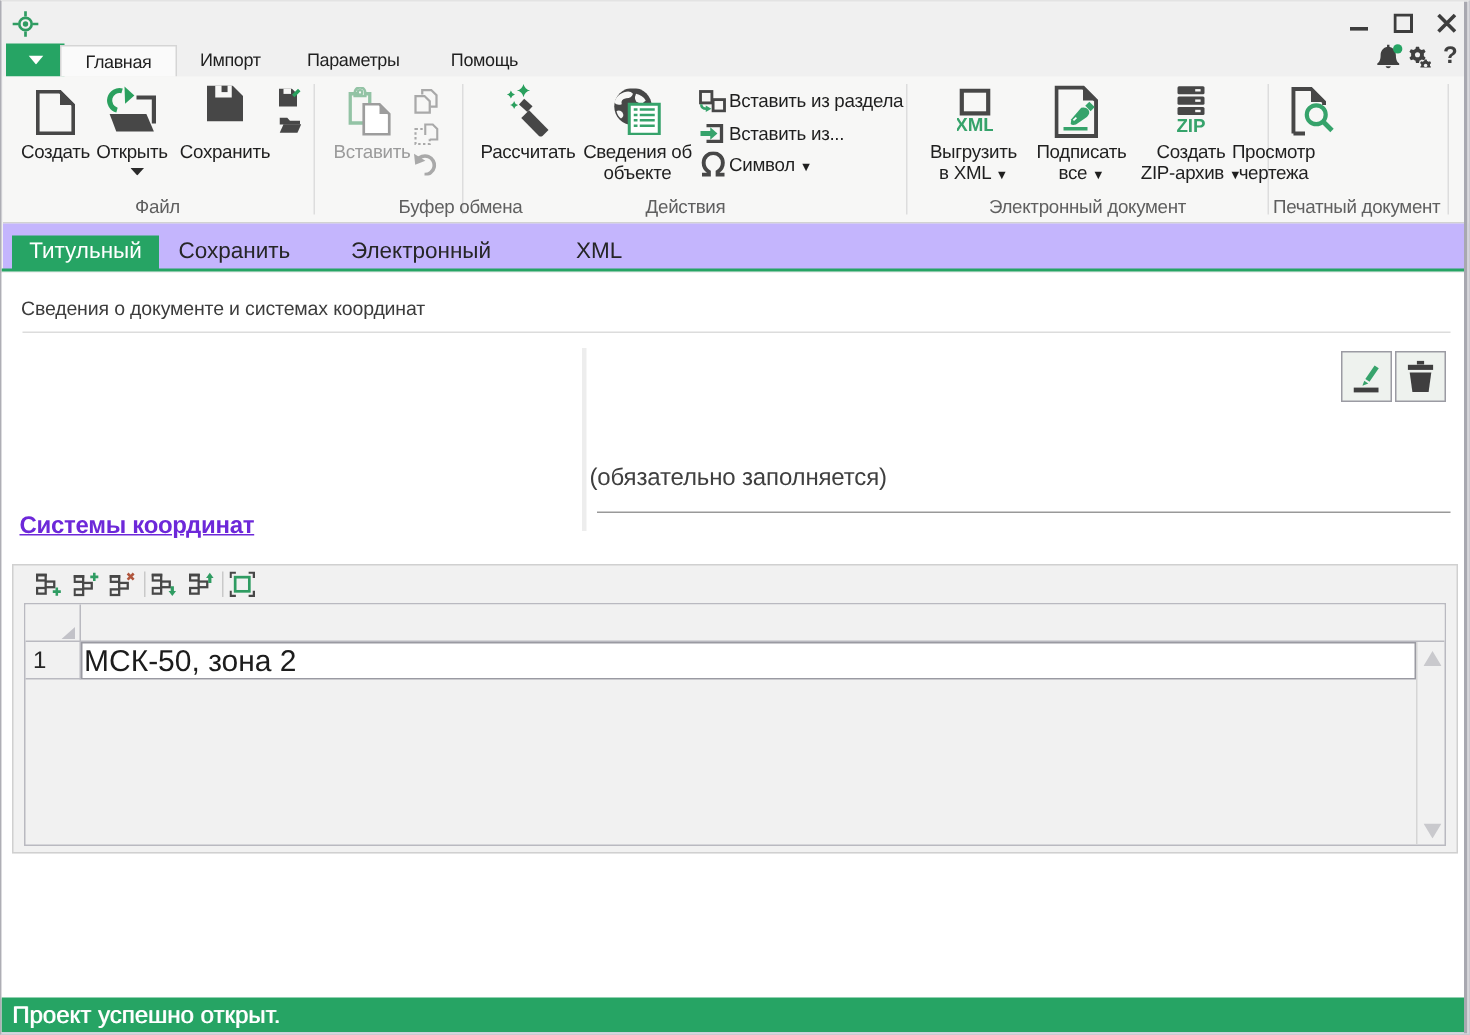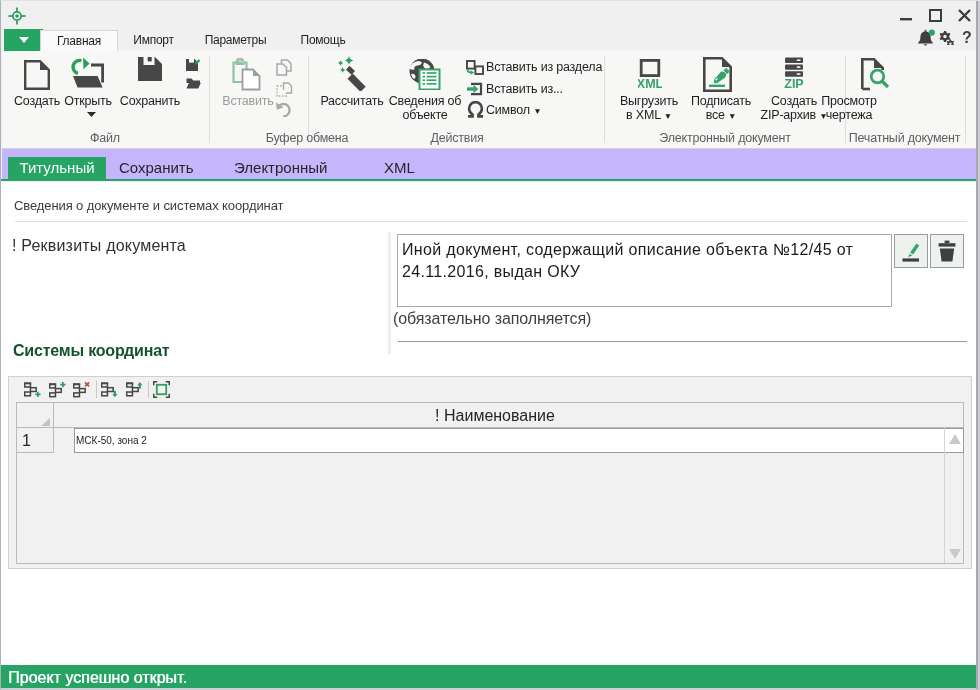--- a/index.html
+++ b/index.html
@@ -39,35 +39,35 @@
   #sec-title { left:13px; top:16px; font-size:13px; letter-spacing:-0.1px; color:#3c3c3c; }
   #sec-line { left:14px; top:39px; width:952px; height:1px; background:#dcdcdc; }
   #lbl-rekv { left:11px; top:55px; font-size:16px; letter-spacing:0.2px; color:#303030; }
   #colsep { left:387px; top:50px; width:3px; height:122px; background:#ededed; }
   #ta { left:396px; top:52px; width:495px; height:73px; background:#fff; border:1px solid #a9a9b2;
         font-size:16px; letter-spacing:0.33px; color:#1c1c1c; padding:4px 7px 4px 4px; line-height:22px; }
   .fbtn { position:absolute; top:52px; width:34px; height:34px; background:#eef2ee; border:1px solid #9b9ba3; }
   #fbtn1 { left:893px; }
   #fbtn2 { left:929px; }
   #hint { left:392px; top:128px; font-size:16px; letter-spacing:-0.1px; color:#3f3f3f; }
-  #lbl-sk { left:12px; top:160px; font-size:16px; letter-spacing:-0.2px; font-weight:bold; color:#14532d; }
+  #lbl-sk { left:12px; top:160px; font-size:16px; letter-spacing:-0.2px; font-weight:bold; color:#6d28d9;text-decoration:underline; }
   #sk-line { left:397px; top:159px; width:569px; height:1px; background:#999999; }
 
   
   #panel { left:7px; top:375px; width:964px; height:193px; background:#f1f1f1; border:1px solid #d0d0d0; }
   .tico { position:absolute; top:4px; }
   .tsep { position:absolute; top:4px; width:1px; height:17px; background:#c9c9c9; }
   #grid { position:absolute; left:7px; top:25px; width:948px; height:162px; background:#f1f1f1; border:1px solid #b9b9c0; }
   #ghead { position:absolute; left:0; top:0; width:946px; height:25px; background:#f1f1f1; border-bottom:1px solid #b9b9c0; }
   #gcorner { position:absolute; left:0; top:0; width:37px; height:25px; border-right:1px solid #b9b9c0; }
   #ghead-t { position:absolute; left:33px; top:4px; width:890px; text-align:center; font-size:16px; color:#262626; }
   #grow { position:absolute; left:0; top:25px; width:946px; height:25px; }
   #grow-n { position:absolute; left:0; top:0; width:37px; height:25px; border-right:1px solid #b9b9c0; border-bottom:1px solid #b9b9c0; font-size:16px; color:#262626; line-height:25px; }
   #gcell { position:absolute; left:37px; top:0px; width:890px; height:25px; background:#fff; border:1px solid #9a9aa2;
-           font-size:10px; color:#1c1c1c; line-height:24px; padding-left:1px;margin-left:20px; }
+           font-size:20px; color:#1c1c1c; line-height:24px; padding-left:1px; }
   #gsb { position:absolute; left:927px; top:25px; width:19px; height:135px; border-left:1px solid #d5d5d5; }
 </style>
 </head>
 <body>
 
 <div class="abs" id="titlebar">
   <svg class="abs" style="left:6px; top:5px;" width="18" height="18" viewBox="0 0 20 20">
     <g stroke="#2f9c62" stroke-width="2" fill="none">
       <circle cx="10" cy="10" r="4.6"></circle>
       <line x1="10" y1="0.5" x2="10" y2="4.5"></line>
@@ -288,23 +288,21 @@
   <div id="doctab-green">Титульный</div>
   <div class="dtab" style="left:117px;">Сохранить</div>
   <div class="dtab" style="left:232px;">Электронный</div>
   <div class="dtab" style="left:382px;">XML</div>
 </div>
 <div class="abs" id="doctab-line"></div>
 
 <div class="abs" id="content">
   <div class="abs" id="sec-title">Сведения о документе и системах координат</div>
   <div class="abs" id="sec-line"></div>
-  <div class="abs" id="lbl-rekv">! Реквизиты документа</div>
   <div class="abs" id="colsep"></div>
-  <div class="abs" id="ta">Иной документ, содержащий описание объекта №12/45 от 24.11.2016, выдан ОКУ</div>
   <div class="fbtn" id="fbtn1">
     <svg width="22" height="22" viewBox="0 0 22 22" style="margin:5px 0 0 5px;">
       <path d="M10.2,12.6 L16.4,3.6 L19.2,5.5 L13,14.5 Z" fill="#36a36b"></path>
       <path d="M9.5,13.8 L12.2,15.6 L8.3,17.2 Z" fill="#36a36b"></path>
       <rect x="2.5" y="18.4" width="16.5" height="3.2" fill="#3f3f3f"></rect>
     </svg>
   </div>
   <div class="fbtn" id="fbtn2">
     <svg width="22" height="22" viewBox="0 0 22 22" style="margin:5px 0 0 5px;">
       <rect x="8.6" y="0.6" width="4.8" height="2.4" fill="#3f3f3f"></rect>
@@ -376,21 +374,20 @@
         <path d="M4.5,17.2 H0.8 V13.5"></path>
     </g>
   </svg>
   <div id="grid">
     <div id="ghead">
       <div id="gcorner">
           <svg style="position:absolute; right:3px; bottom:2px;" width="9" height="8" viewBox="0 0 9 8">
             <polygon points="9,0 9,8 0,8" fill="#c2c2c8"></polygon>
           </svg>
         </div>
-      <div id="ghead-t">! Наименование</div>
     </div>
     <div id="grow">
       <div id="grow-n"><span style="padding-left:5px;">1</span></div>
       <div id="gcell">МСК-50, зона 2</div>
     </div>
     <div id="gsb">
       <svg style="position:absolute; left:4px; top:6px;" width="12" height="10" viewBox="0 0 12 10">
           <polygon points="6,0 12,10 0,10" fill="#c9c9cd"></polygon>
         </svg>
       <svg style="position:absolute; left:4px; bottom:4px;" width="12" height="10" viewBox="0 0 12 10">

